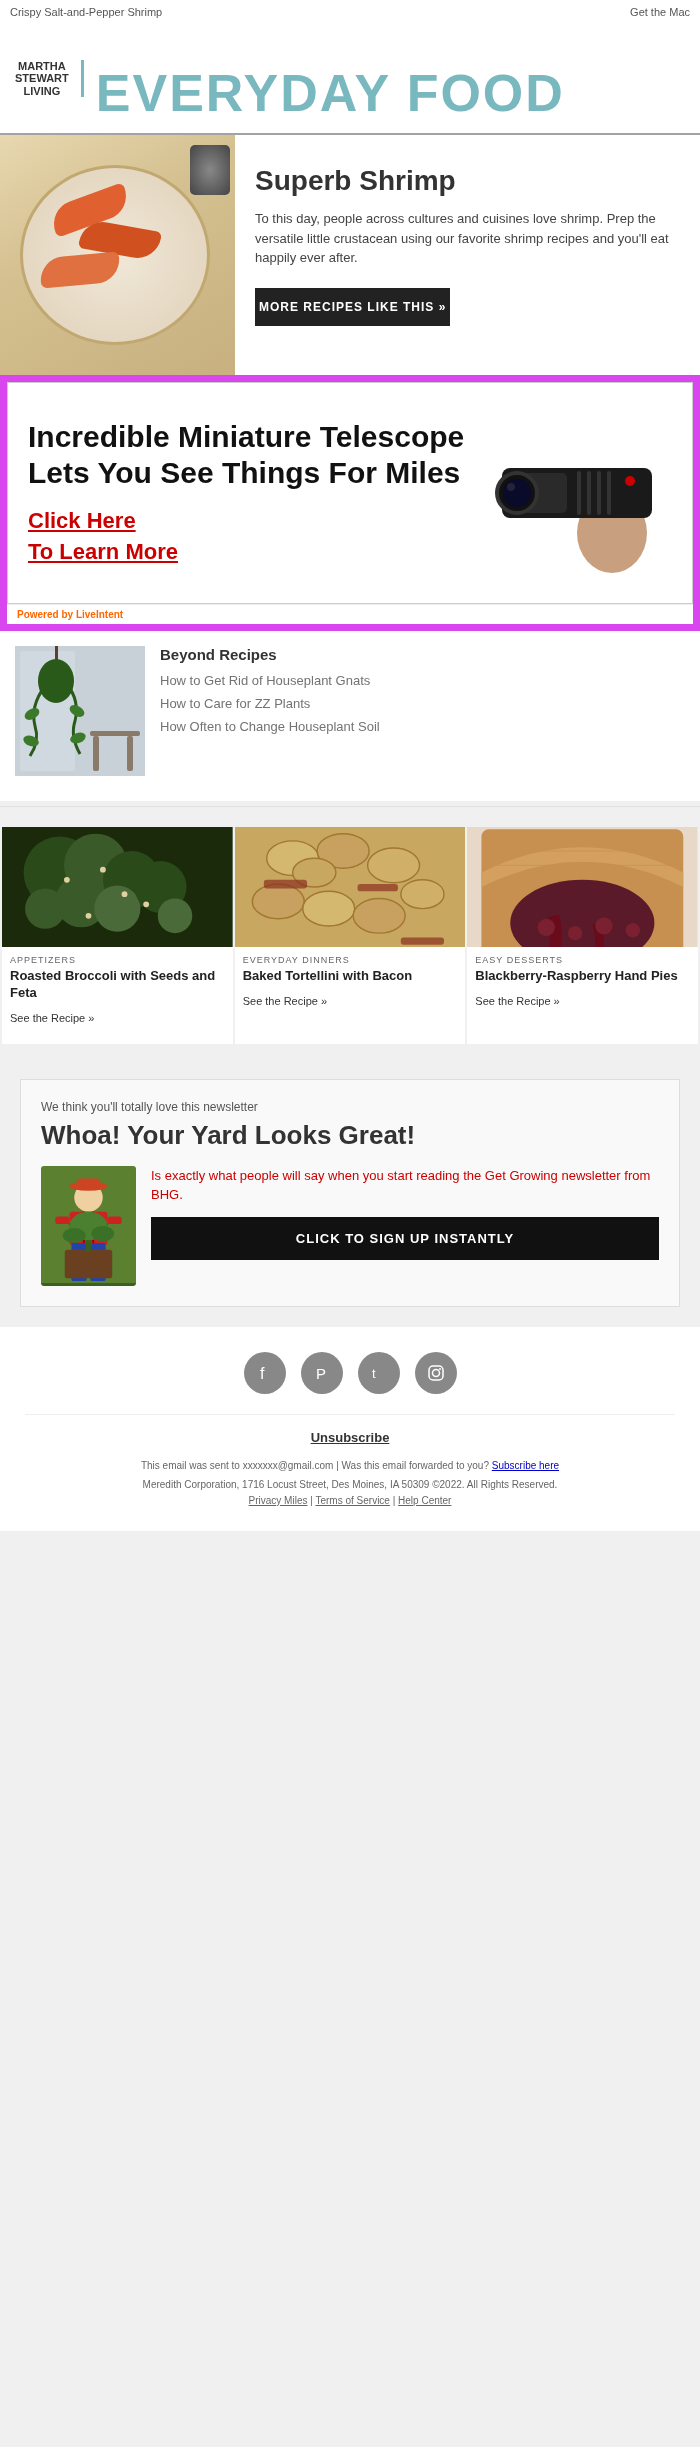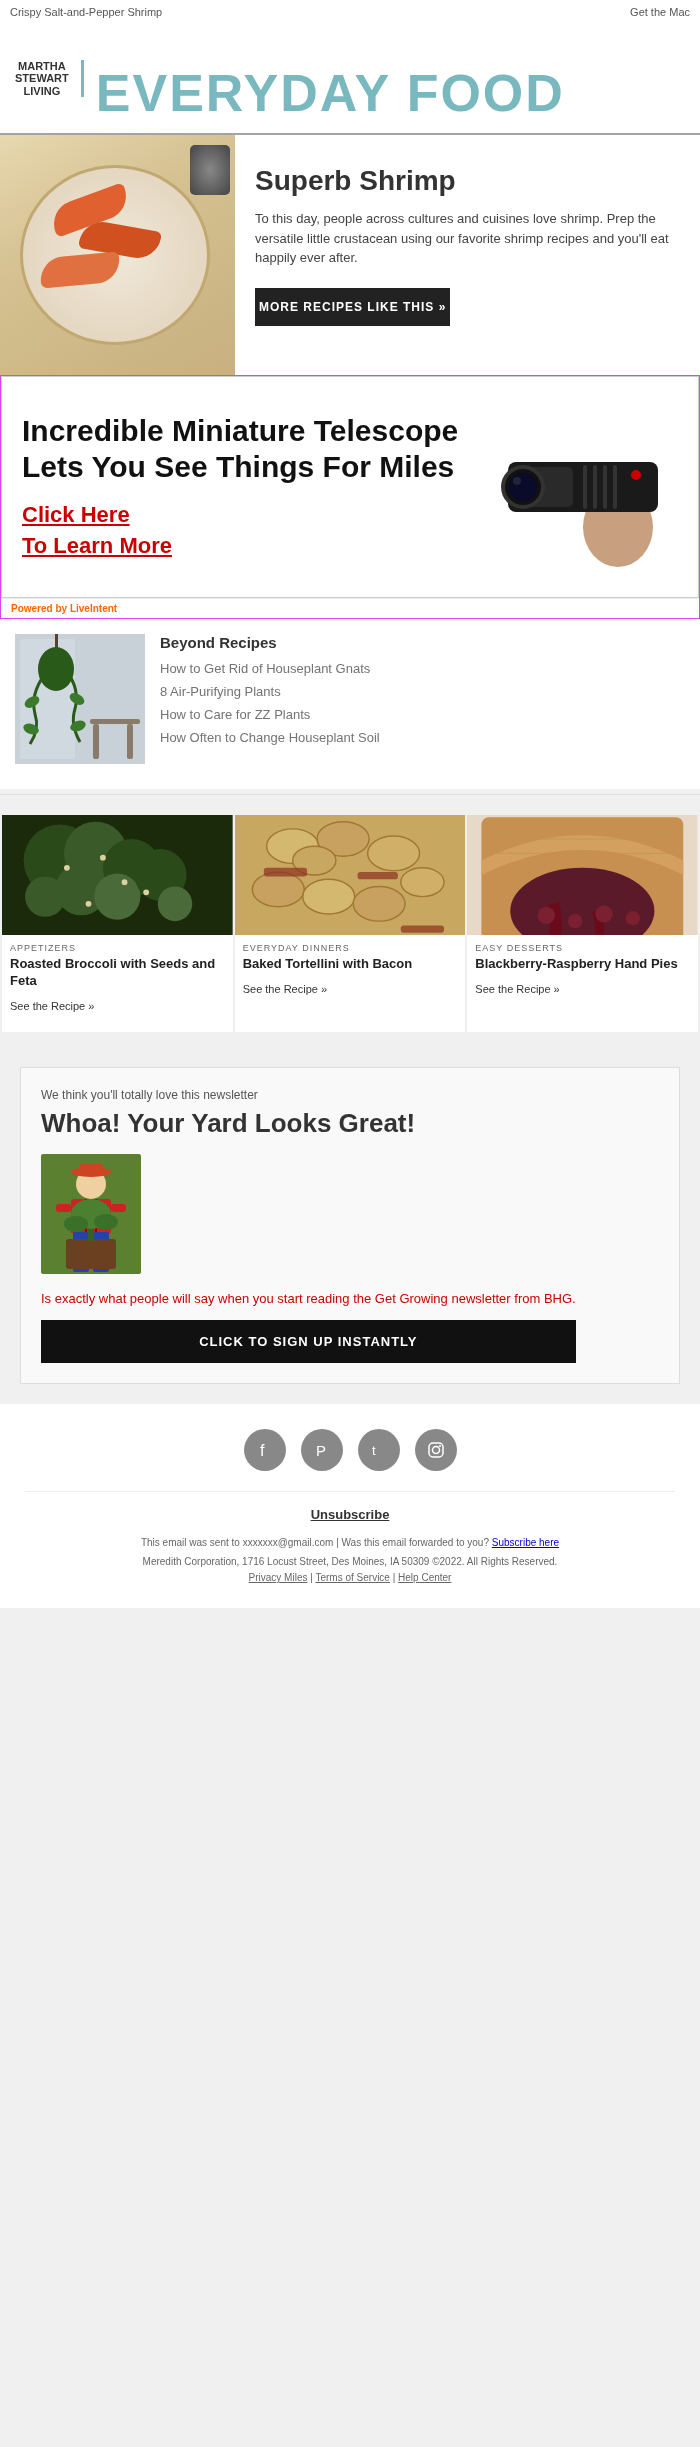--- a/index.html
+++ b/index.html
@@ -85,21 +85,21 @@
     
     
     .newsletter-section {
       background: #f0f0f0; padding: 20px;
     }
     .newsletter-box {
       background: #f9f9f9; border: 1px solid #ddd; padding: 20px;
     }
     .newsletter-pretitle { font-size: 12px; color: #555; margin-bottom: 6px; }
     .newsletter-title { font-size: 26px; font-weight: bold; color: #333; margin-bottom: 15px; line-height: 1.2; }
-    .newsletter-content { display: flex; gap: 15px; align-items: flex-start; flex-direction: column; }
+    .newsletter-content { display: flex; gap: 15px; align-items: flex-start; }
     .newsletter-text { flex: 1; font-size: 13px; color: #444; line-height: 1.5; margin-bottom: 12px; }
     .newsletter-text span { color: #cc0000; }
     .newsletter-btn {
       background: #111; color: #fff; padding: 14px 34px;
       font-size: 13px; font-weight: bold; letter-spacing: 1px;
       width: 100%; text-align: center; cursor: pointer; border: none; display: block;
     }
     
     
     .social-section {
@@ -194,21 +194,21 @@
       <div class="shrimp-3"></div>
     </div>
   </div>
   <div class="hero-content">
     <div class="hero-title">Superb Shrimp</div>
     <div class="hero-text">To this day, people across cultures and cuisines love shrimp. Prep the versatile little crustacean using our favorite shrimp recipes and you'll eat happily ever after.</div>
     <button class="hero-btn">MORE RECIPES LIKE THIS »</button>
   </div>
 </div>
 
-<div style="background:#fff; border: 1px solid #d946ef; margin: 0;">
+<div style="background:#fff; border: 7px solid #d946ef; margin: 0;">
   <div class="ad-section">
     <div class="ad-left">
       <div class="ad-title">Incredible Miniature Telescope Lets You See Things For Miles</div>
       <div class="ad-link">
         <div>Click Here</div>
         <div>To Learn More</div>
       </div>
     </div>
     <div class="ad-right">
 
@@ -260,23 +260,20 @@
         <rect x="75" y="85" width="50" height="5" rx="2" fill="#8a7a6a"></rect>
         <rect x="78" y="90" width="6" height="35" rx="2" fill="#8a7a6a"></rect>
         <rect x="112" y="90" width="6" height="35" rx="2" fill="#8a7a6a"></rect>
       </svg>
     </div>
     <div class="beyond-content">
       <div class="beyond-title">Beyond Recipes</div>
       <ul class="beyond-links">
         <li>
             <a href="#">How to Get Rid of Houseplant Gnats</a>
-          </li>
-        <li>
-            <a href="#">8 Air-Purifying Plants</a>
           </li>
         <li>
             <a href="#">How to Care for ZZ Plants</a>
           </li>
         <li>
             <a href="#">How Often to Change Houseplant Soil</a>
           </li>
       </ul>
     </div>
   </div>

